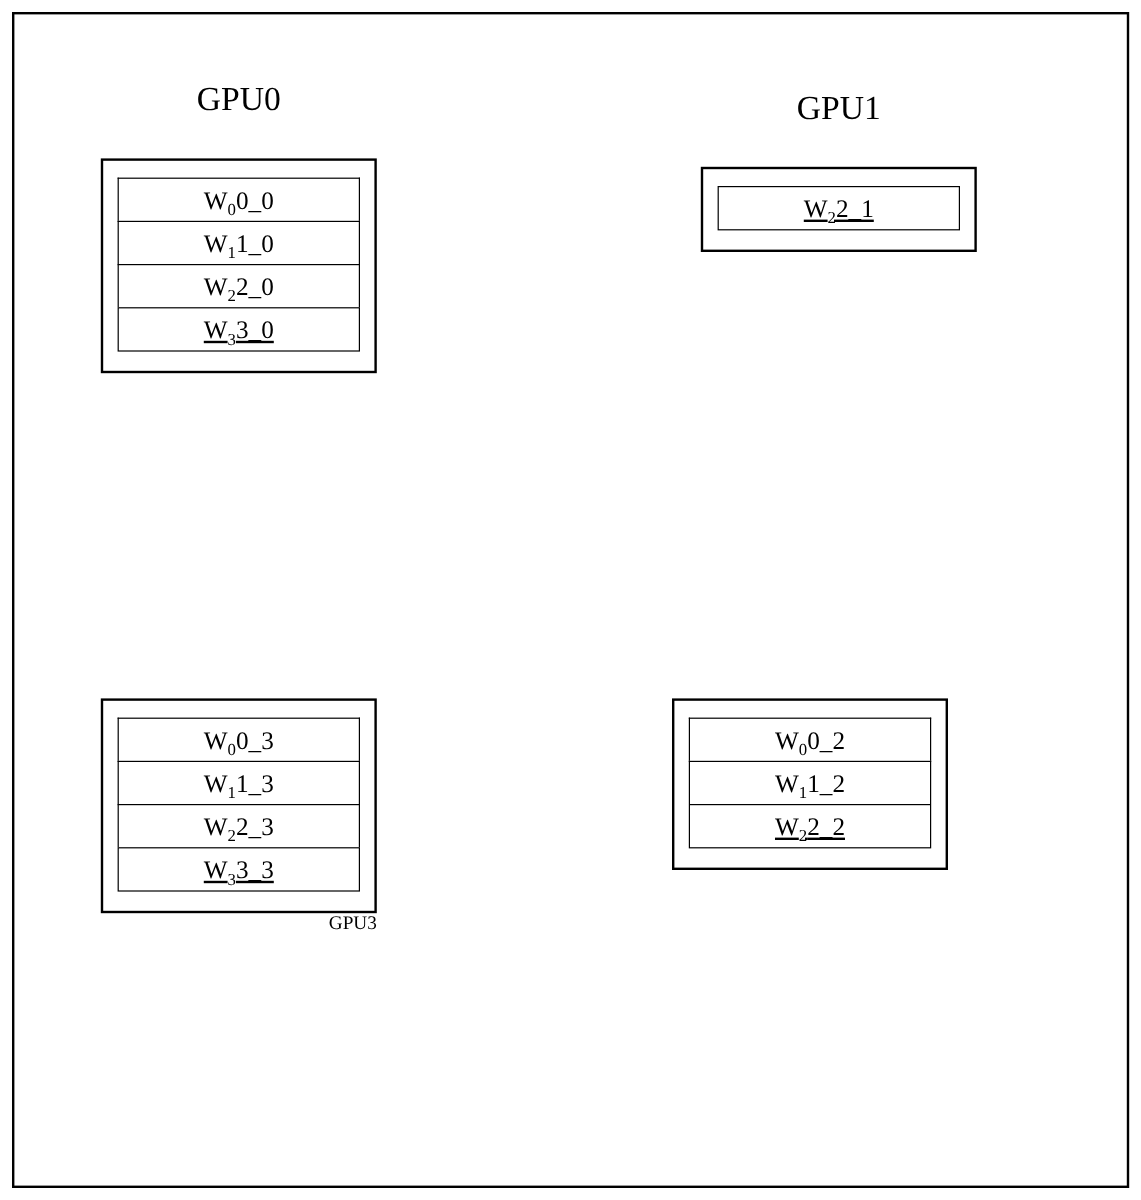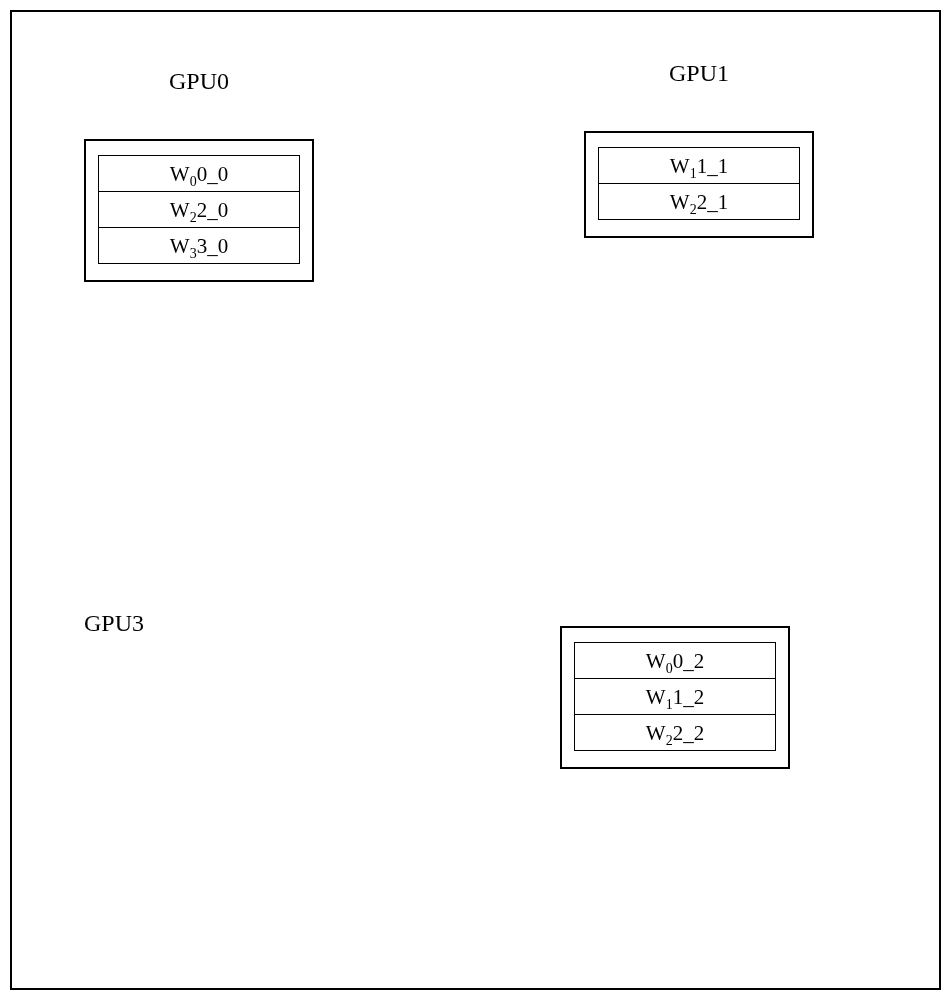--- a/index.html
+++ b/index.html
@@ -22,78 +22,83 @@
       top: 10px;
       width: 931px;
       height: 980px;
       border: 2px solid #000;
     }
     .gpu-block {
       position: absolute;
     }
     .gpu-label {
       text-align: center;
-      font-size: 24px;
+      font-size: 28px;
       margin-bottom: 32px;
     }
     .gpu-label-bottom {
-      text-align: center;
-      font-size: 24px;
-      margin-top: 28px;
+      text-align: right;
+      font-size: 16px;
     }
     .outer-box {
       border: 2px solid #000;
       padding: 14px 12px 16px 12px;
       width: 230px;
-      margin-top: 44px;
     }
     .cell {
       border: 1.5px solid #000;
       border-bottom: none;
       text-align: center;
       padding: 8px 0 6px 0;
       font-size: 21px;
       line-height: 1;
     }
     .cell:last-child {
       border-bottom: 1.5px solid #000;
+      text-decoration: underline;
     }
     .cell sub {
       font-size: 14px;
       vertical-align: sub;
       line-height: 0;
     }
     .top-left  { left: 72px;  top: 56px; }
-    .top-right { left: 572px; top: 48px; }
+    .top-right { left: 572px; top: 63px; }
     .bot-left  { left: 72px;  top: 570px; }
     .bot-right { left: 548px; top: 570px; }
   </style>
 </head>
 <body>
 
 <div class="outer-frame">
 
   <div class="gpu-block top-left">
     <div class="gpu-label">GPU0</div>
     <div class="outer-box">
       <div class="cell">W<sub>0</sub>0_0</div>
+      <div class="cell">W<sub>1</sub>1_0</div>
       <div class="cell">W<sub>2</sub>2_0</div>
       <div class="cell">W<sub>3</sub>3_0</div>
     </div>
   </div>
 
   <div class="gpu-block top-right">
     <div class="gpu-label">GPU1</div>
     <div class="outer-box">
-      <div class="cell">W<sub>1</sub>1_1</div>
       <div class="cell">W<sub>2</sub>2_1</div>
     </div>
   </div>
 
   <div class="gpu-block bot-left">
+    <div class="outer-box">
+      <div class="cell">W<sub>0</sub>0_3</div>
+      <div class="cell">W<sub>1</sub>1_3</div>
+      <div class="cell">W<sub>2</sub>2_3</div>
+      <div class="cell">W<sub>3</sub>3_3</div>
+    </div>
     <div class="gpu-label-bottom">GPU3</div>
   </div>
 
   <div class="gpu-block bot-right">
     <div class="outer-box">
       <div class="cell">W<sub>0</sub>0_2</div>
       <div class="cell">W<sub>1</sub>1_2</div>
       <div class="cell">W<sub>2</sub>2_2</div>
     </div>
   </div>

